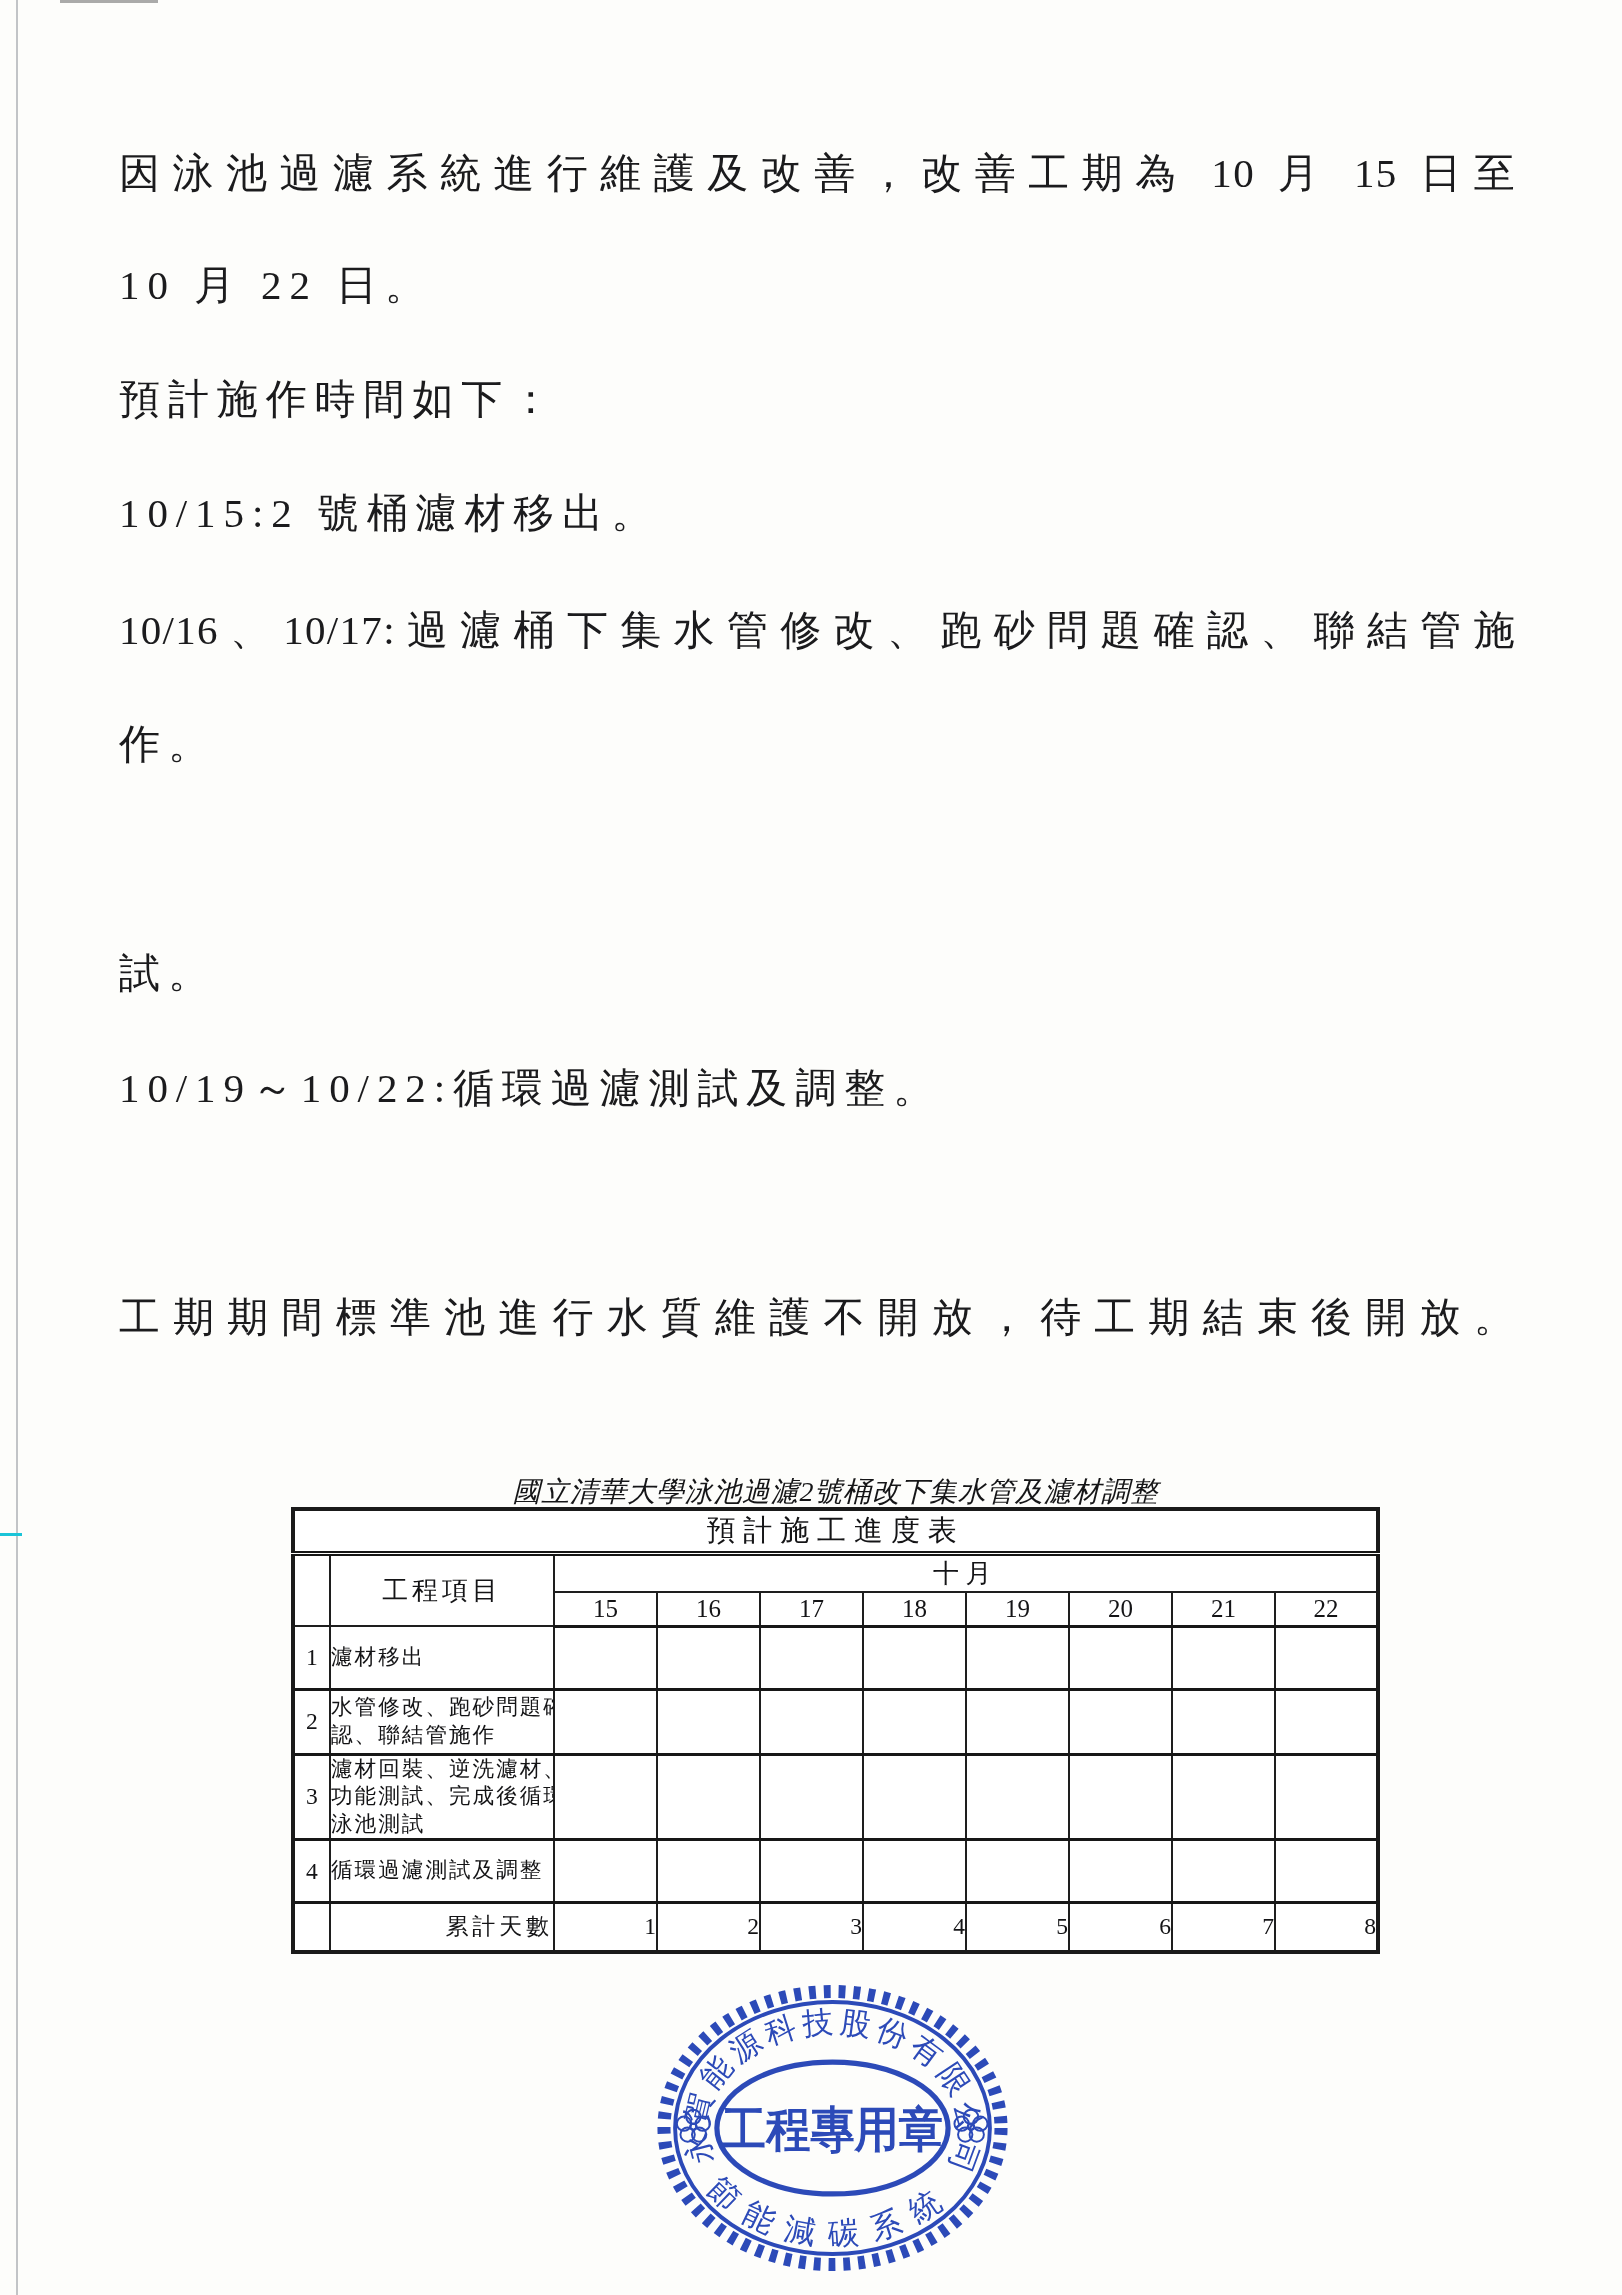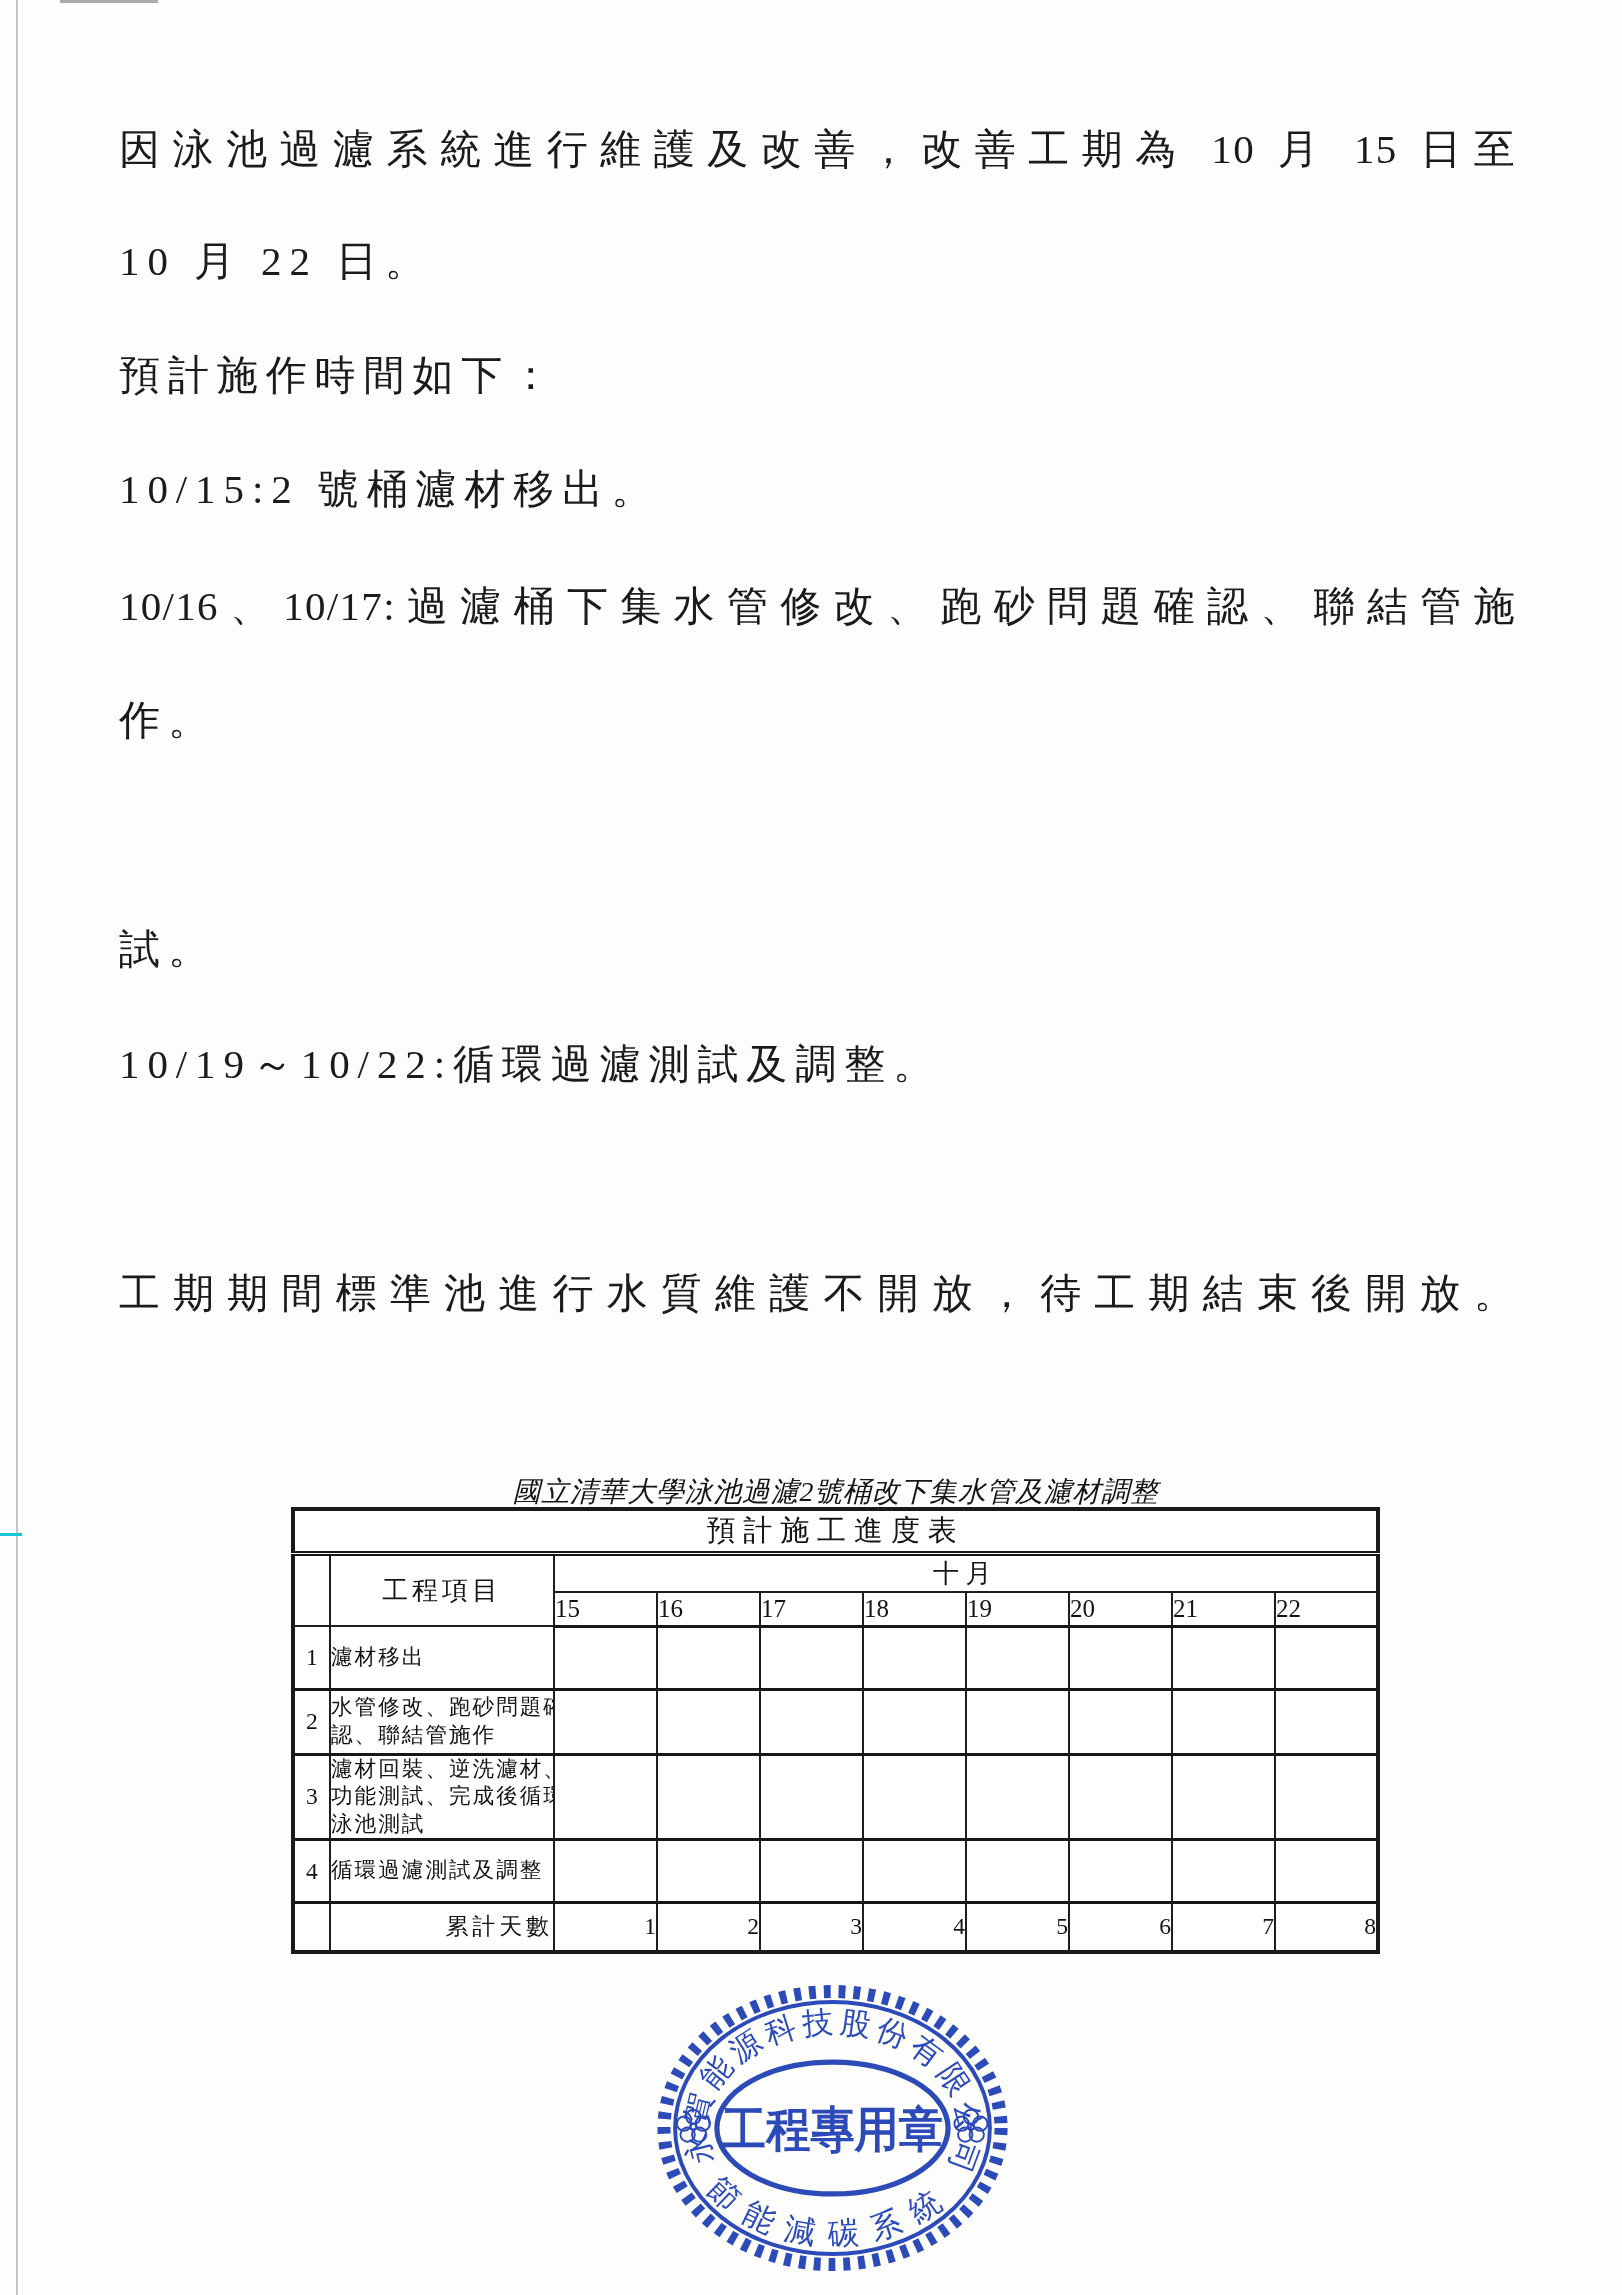--- a/index.html
+++ b/index.html
@@ -13,20 +13,21 @@
   }
   
   .scan-vline{position:absolute;left:15.7px;top:0;width:2.6px;height:2295px;background:#b7babd;opacity:.85;}
   .scan-cyan{position:absolute;left:0;top:1533px;width:22px;height:3.3px;background:#1ac4d8;}
   .scan-topmark{position:absolute;left:60px;top:0;width:98px;height:2.6px;background:#666;opacity:.55;}
   
   .bl{
     position:absolute;left:119px;width:1397px;height:52px;
     font-size:41px;line-height:51px;letter-spacing:7.9px;
     white-space:nowrap;
+    margin-top:24px;
   }
   .bl.just{
     white-space:normal;letter-spacing:1.3px;
     text-align:justify;text-align-last:justify;
   }
   
   .tbl-title{
     position:absolute;left:291px;top:1473px;width:1089px;
     text-align:center;font-size:28px;letter-spacing:0.7px;color:#151517;font-style:italic;
   }
@@ -34,21 +35,21 @@
   table.gantt{
     position:absolute;left:291px;top:1507px;
     width:1089px;border-collapse:collapse;table-layout:fixed;
     font-size:21.6px;color:#141416;border-radius:32px;
   }
   table.gantt{border:4.6px solid #1a1a1a;}
   table.gantt td{border:2px solid #1e1e1e;padding:0;background:#fff;overflow:hidden;}
   tr.h1 td{border-bottom:5.9px double #151515;font-size:29px;text-align:center;letter-spacing:7.9px;}
   tr.h2 td{font-size:26px;text-align:center;}
   tr.h2 td.monthcell{border-bottom:2px solid #1e1e1e;letter-spacing:6.5px;margin-left:46px;}
-  tr.h3 td{border-bottom:3.3px solid #171717;font-size:25px;text-align:left;}
+  tr.h3 td{border-bottom:3.3px solid #171717;font-size:25px;text-align:center;}
   td.itemhead{font-size:24px;text-align:center;letter-spacing:3.9px;vertical-align:middle;}
   tr.trow td{border-bottom:3.3px solid #171717;}
   td.rownum{text-align:center;font-size:23.6px;vertical-align:middle;}
   td.rowlabel{vertical-align:middle;padding:1.3px 3.9px 1.3px 7.9px;}
   td.rowlabel .ll{font-size:21.6px;line-height:27.5px;letter-spacing:2px;white-space:nowrap;}
   tr.frow td{border-bottom:none;}
   td.flabel{text-align:right;font-size:23px;letter-spacing:3.9px;padding-right:10.5px;vertical-align:middle;}
   td.fval{text-align:right;font-size:23.6px;padding-right:14.4px;vertical-align:middle;}
   td.shade{background:#cbced4;}
   

